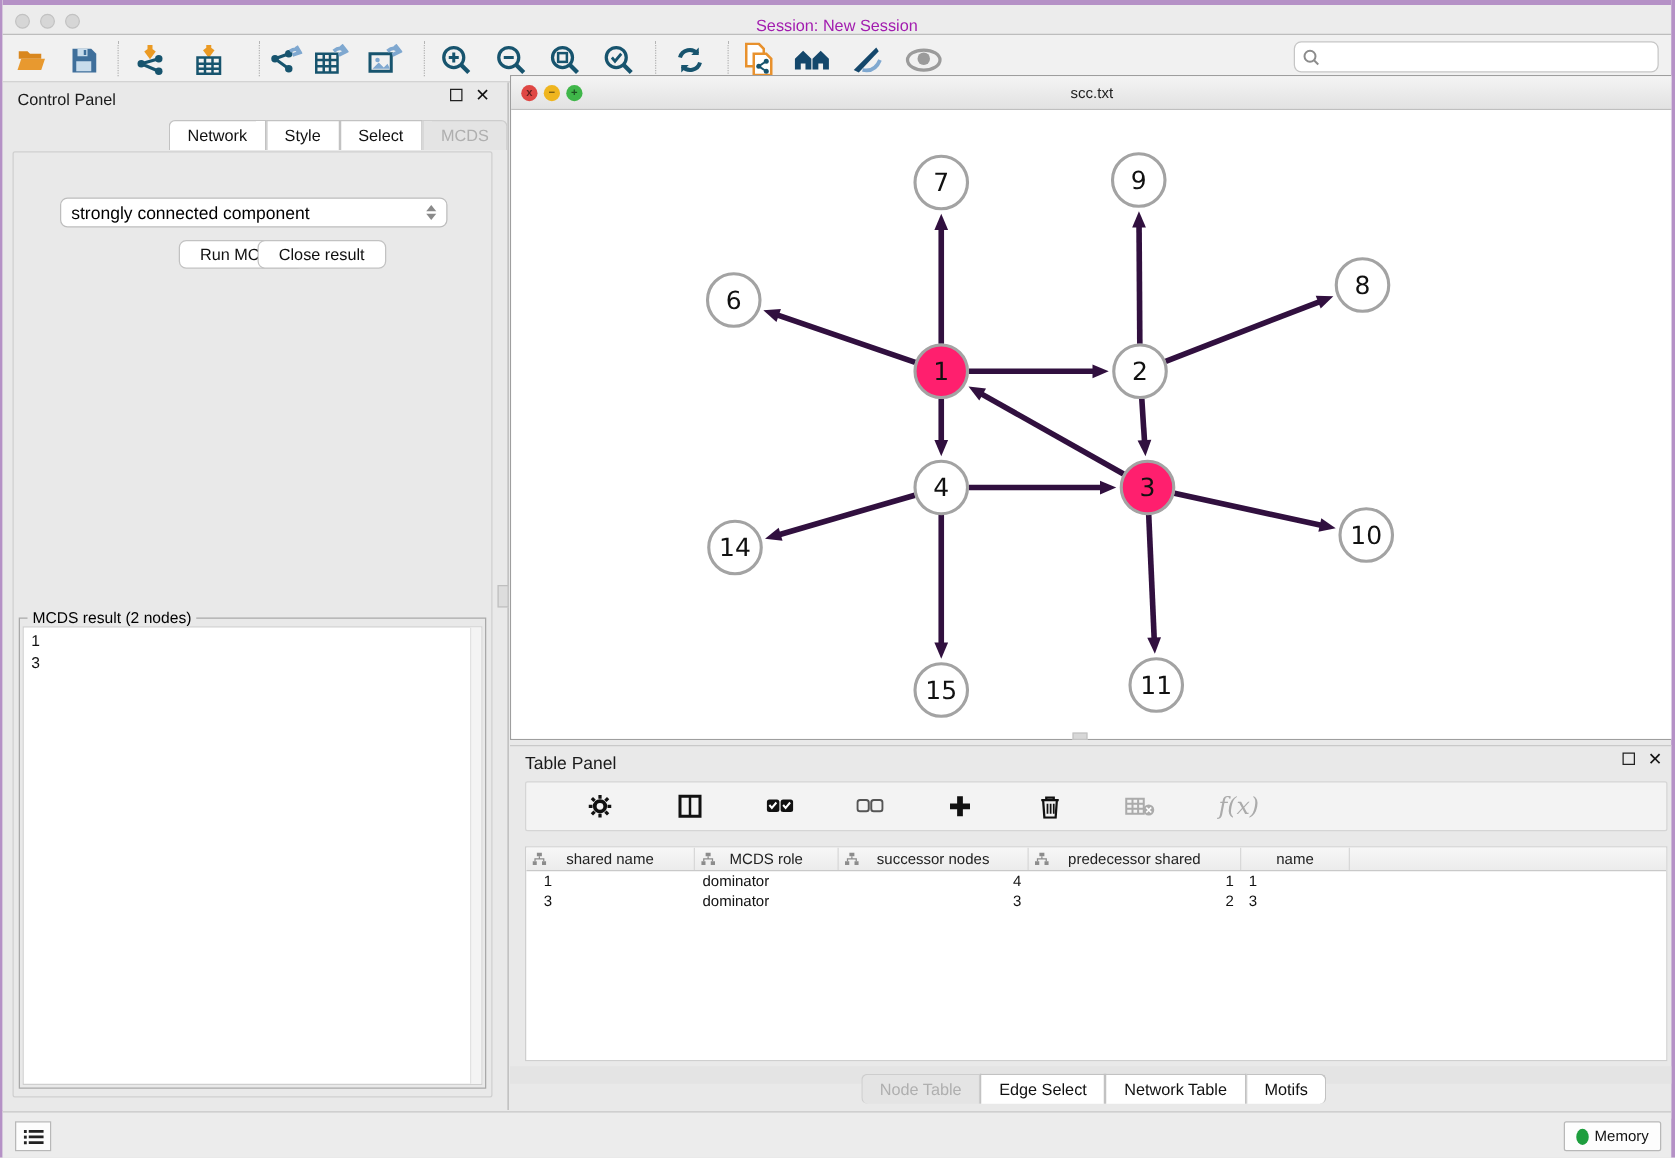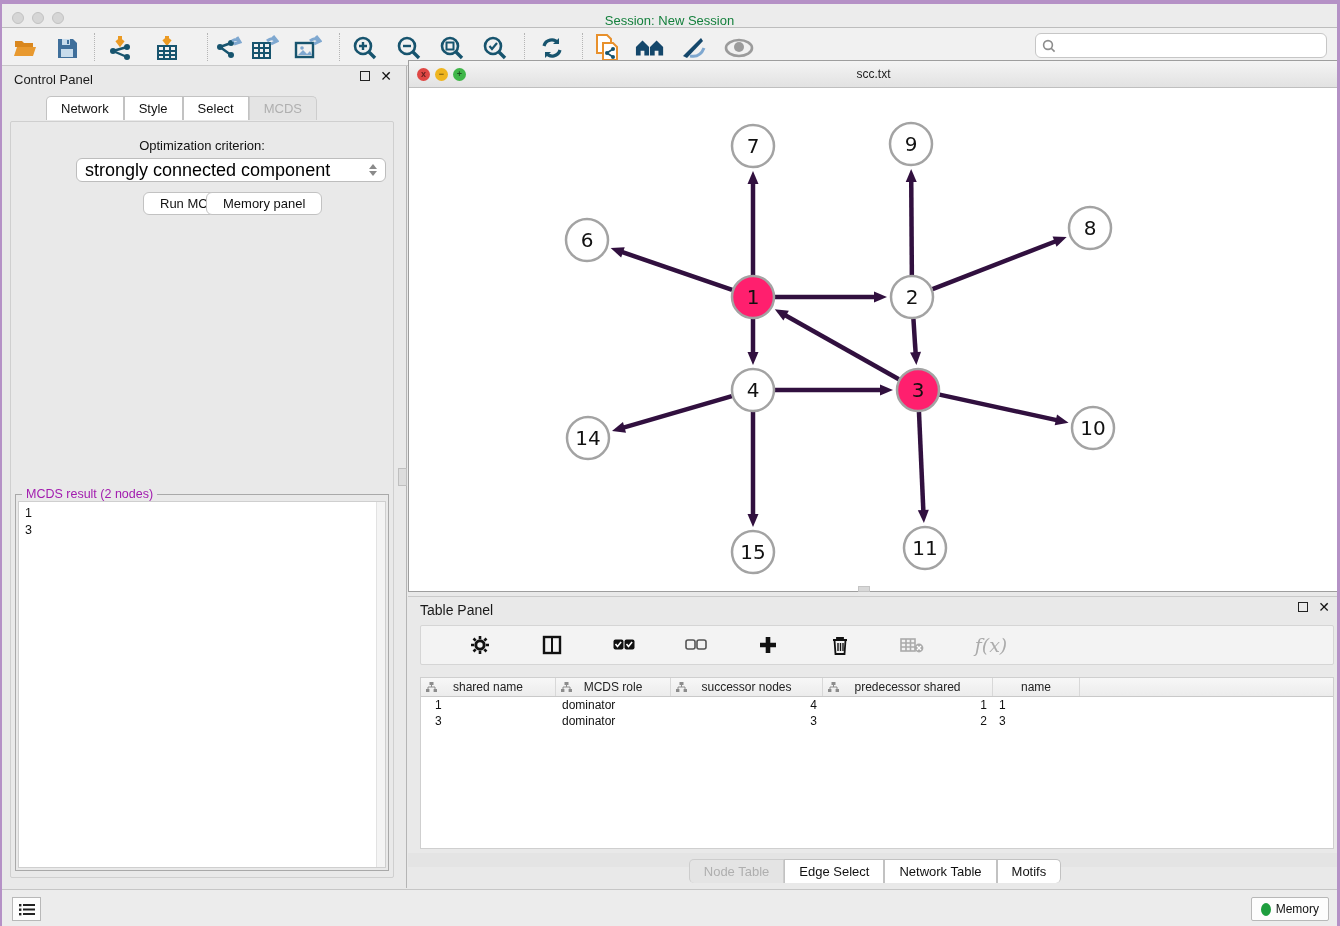--- a/index.html
+++ b/index.html
@@ -7,51 +7,51 @@
   body {
     font-family:"Liberation Sans","DejaVu Sans",sans-serif;
     background:#E9E9E9; position:relative; overflow:hidden;
     border-left:2px solid #B591C6; border-right:3px solid #B591C6;
   }
   .abs { position:absolute; }
 
   
   #titlebar { left:0; top:0; width:100%; height:28px; background:#ECECEC; border-top:4px solid #B591C6; border-bottom:1px solid #BDBDBD; }
   .traffic-dot { width:12px; height:12px; border-radius:50%; background:#D6D6D6; border:1px solid #C2C2C2; display:inline-block; margin-right:8px; }
-  #window-title { left:0; right:0; top:9px; text-align:center; color:#15803d; font-size:13px; }
+  #window-title { left:0; right:0; top:9px; text-align:center; color:#a21caf; font-size:13px; }
 
   
   #toolbar { left:0; top:28px; width:100%; height:38px; background:#F1F1F1; border-bottom:1px solid #C9C9C9; }
   .tb-icon { position:absolute; top:6px; width:30px; height:28px; display:flex; align-items:center; justify-content:center; cursor:pointer; }
   .tb-sep { position:absolute; top:5px; height:28px; border-left:1px dotted #B5B5B5; }
   #quick-search { position:absolute; right:10px; top:5px; width:292px; height:25px; background:#fff; border:1px solid #C6C6C6; border-radius:6px; display:flex; align-items:center; padding-left:6px; }
   #quick-search input { border:none; outline:none; flex:1; font-size:12px; height:20px; background:transparent; margin-left:4px; }
 
   
   #control-panel { left:0; top:66px; width:405px; height:822px; background:#E9E9E9; border-right:1px solid #B5B5B5; }
   #cp-header { left:12px; top:6px; font-size:13px; color:#1A1A1A; }
   .panel-btns { position:absolute; top:5px; display:flex; gap:10px; align-items:center; }
   .max-box { width:10px; height:10px; border:1.6px solid #222; display:inline-block; cursor:pointer; }
   .close-x { font-size:14px; font-weight:bold; color:#111; cursor:pointer; line-height:10px; }
-  #cp-tabs { left:0; right:0; top:30px; display:flex; justify-content:flex-start;padding-left:44px; }
+  #cp-tabs { left:0; right:0; top:30px; display:flex; justify-content:flex-end; }
   .tab { border:1px solid #C2C2C2; border-bottom:none; background:#FFFFFF; font-size:13px; padding:4px 14px; cursor:pointer; color:#111; }
   .tab:first-child { border-radius:5px 0 0 0; }
   .tab:last-child { border-radius:0 5px 0 0; }
   .tab.selected { background:#E4E4E4; color:#AFAFAF; border-color:#CDCDCD; }
   #cp-body { left:8px; top:55px; width:384px; height:757px; background:#E9E9E9; border:1px solid #CFCFCF; border-radius:2px; }
   #opt-label { left:0; right:0; top:16px; text-align:center; font-size:13px; color:#111; }
-  #criterion-select { left:37px; top:36px; width:310px; height:24px; background:#fff; border:1px solid #BDBDBD; border-radius:6px; display:flex; align-items:center; padding:0 8px; font-size:18px; cursor:pointer;margin-left:28px; }
+  #criterion-select { left:37px; top:36px; width:310px; height:24px; background:#fff; border:1px solid #BDBDBD; border-radius:6px; display:flex; align-items:center; padding:0 8px; font-size:14px; cursor:pointer; }
   #criterion-select .sel-text { flex:1; }
   .stepper { display:flex; flex-direction:column; gap:2px; }
   .stepper i { border-left:4px solid transparent; border-right:4px solid transparent; display:block; }
   .stepper .up { border-bottom:5px solid #8A8A8A; }
   .stepper .dn { border-top:5px solid #8A8A8A; }
   .cp-btn { position:absolute; top:70px; height:23px; background:#FFFFFF; border:1px solid #C2C2C2; border-radius:6px; font-size:13px; color:#111; padding:0 16px; cursor:pointer; font-family:inherit; }
   #result-group { left:4px; top:372px; width:374px; height:377px; border:1px solid #A9A9A9; background:#E9E9E9; }
-  #result-legend { position:absolute; left:6px; top:-8px; background:#E9E9E9; padding:0 4px; font-size:12.5px; color:#a21caf; }
+  #result-legend { position:absolute; left:6px; top:-8px; background:#E9E9E9; padding:0 4px; font-size:12.5px; color:#000000; }
   #result-area { position:absolute; left:2px; top:6px; right:2px; bottom:2px; background:#fff; border:1px solid #CFCFCF; }
   #result-text { position:absolute; left:6px; top:3px; font-size:12.5px; line-height:17px; color:#111; white-space:pre; font-family:"Liberation Sans",sans-serif; }
   #result-scroll { position:absolute; right:0; top:0; bottom:0; width:9px; background:#F4F4F4; border-left:1px solid #E2E2E2; }
   #cp-splitter { left:396px; top:468px; width:9px; height:18px; background:#DDDDDD; border:1px solid #BFBFBF; cursor:col-resize; }
 
   
   #net-window { left:406px; top:60px; width:931px; height:532px; border:1px solid #9E9E9E; background:#fff; }
   #net-titlebar { left:0; top:0; right:0; height:27px; background:linear-gradient(#F4F4F4,#E2E2E2); border-bottom:1px solid #BFBFBF; }
   .tl { position:absolute; top:7px; width:13px; height:13px; border-radius:50%; font-size:9px; font-weight:bold; color:rgba(0,0,0,.55); text-align:center; line-height:13px; cursor:pointer; }
   #net-title { left:0; right:0; top:6px; text-align:center; font-size:12px; color:#222; }
@@ -243,30 +243,29 @@
     <span class="max-box"></span>
     <span class="close-x">✕</span>
   </div>
   <div id="cp-tabs" class="abs">
       <span class="tab">Network</span>
       <span class="tab">Style</span>
       <span class="tab">Select</span>
       <span class="tab selected">MCDS</span>
     </div>
   <div id="cp-body" class="abs">
-    <div id="opt-label" class="abs">Optimization criterion:</div>
     <div id="criterion-select" class="abs">
       <span class="sel-text">strongly connected component</span>
       <span class="stepper">
           <i class="up"></i>
           <i class="dn"></i>
         </span>
     </div>
     <button class="cp-btn" style="left:86px;margin-left:46px;">Run MCDS</button>
-    <button class="cp-btn" style="left:195px;">Memory panel</button>
+    <button class="cp-btn" style="left:195px;">Close result</button>
     <div id="result-group" class="abs">
       <span id="result-legend">MCDS result (2 nodes)</span>
       <div id="result-area">
         <div id="result-text">1
 3</div>
         <div id="result-scroll"></div>
       </div>
     </div>
   </div>
 </div>

